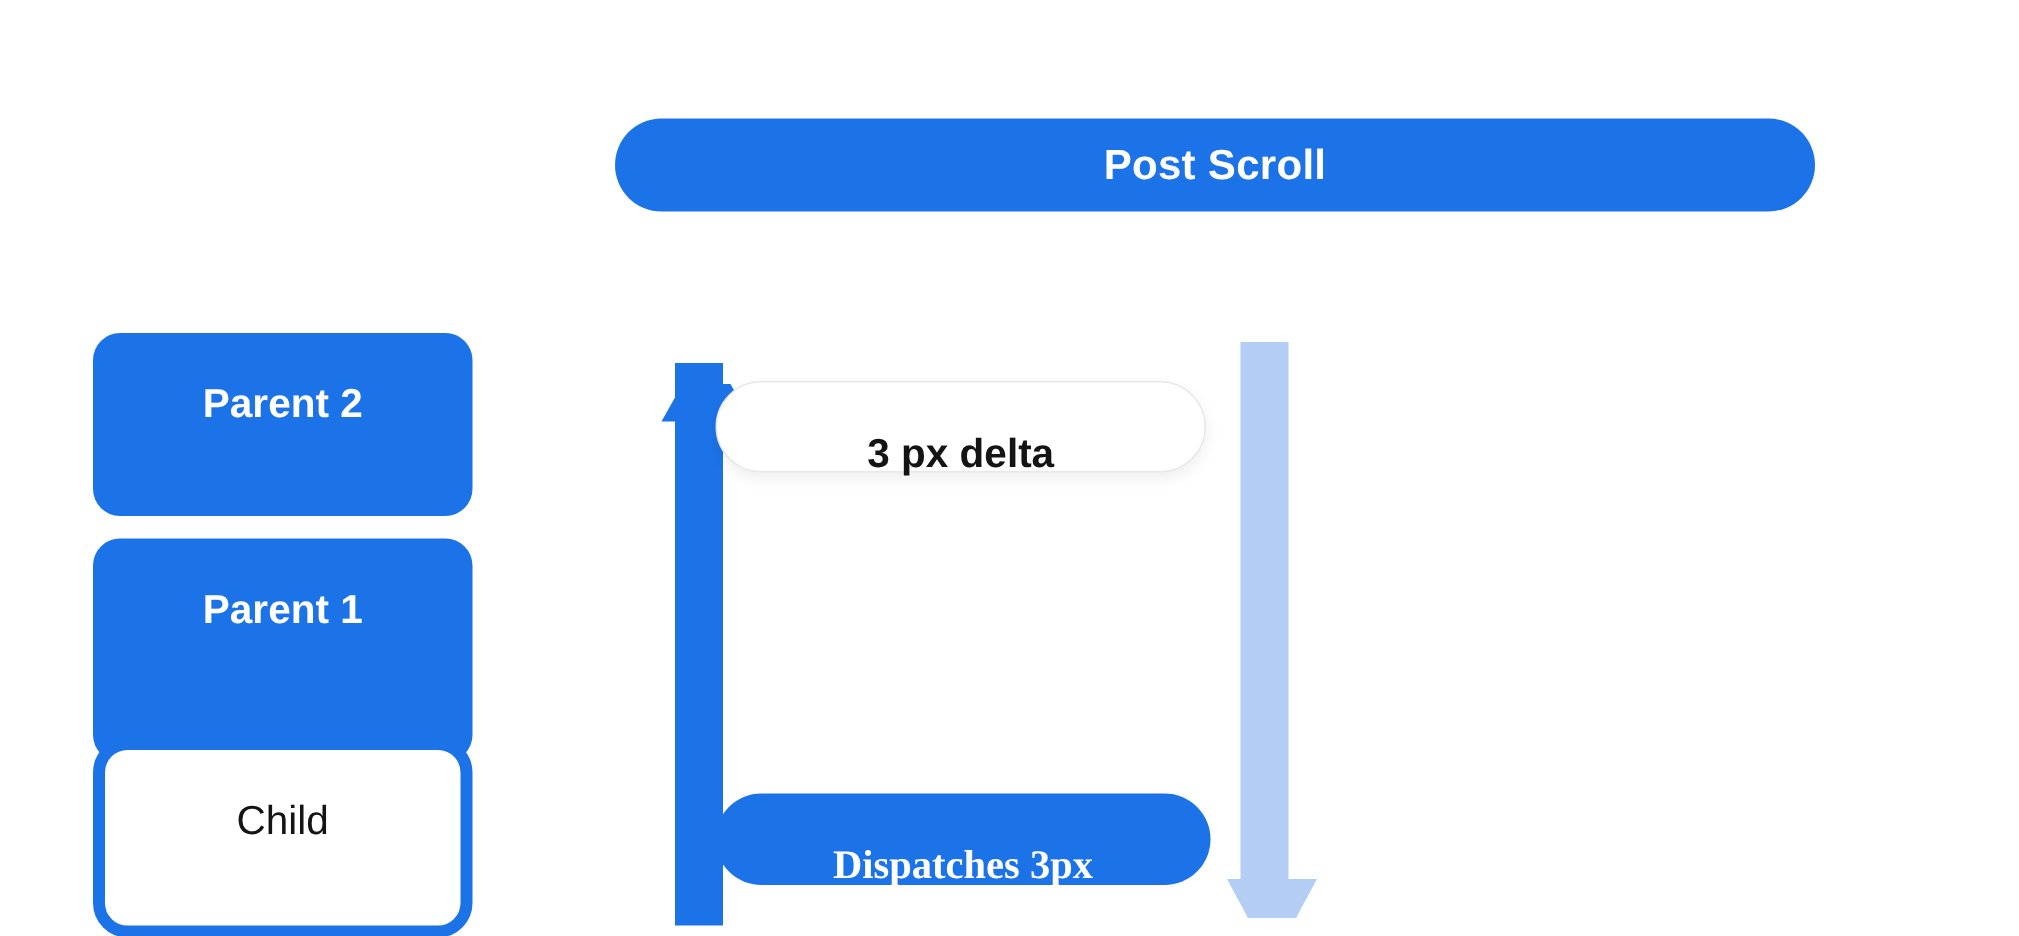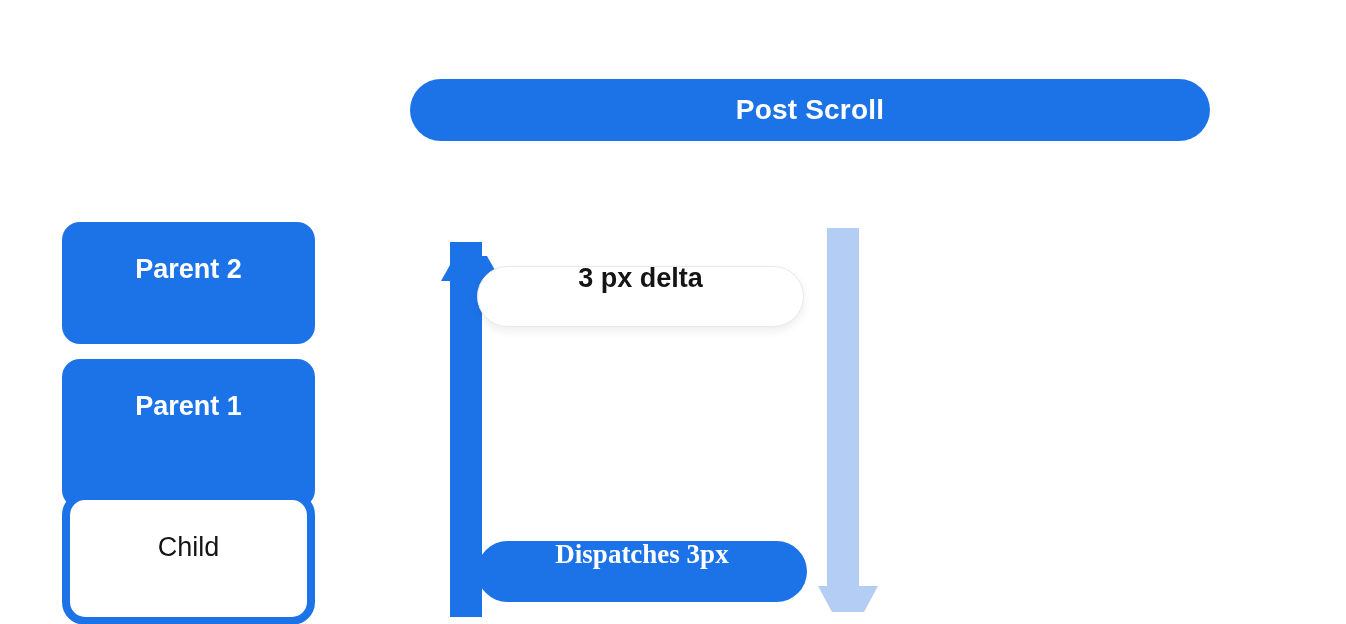--- a/index.html
+++ b/index.html
@@ -86,23 +86,22 @@
     border-left: 14px solid transparent;
     border-right: 14px solid transparent;
     border-top: 26px solid var(--light-blue);
   }
 
   
   .pill {
     position: absolute;
     height: 61px;
     border-radius: 31px;
-    display: flex; align-items: flex-end; justify-content: center;
+    display: flex; align-items: flex-start; justify-content: center;
     font-size: 27px;
-    margin-top: 12px;
   }
   .pill-delta {
     left: 445px; top: 222px;
     width: 327px;
     background: var(--background);
     border: 1.5px solid var(--pill-border);
     box-shadow: 0 4px 10px rgba(0,0,0,0.07);
     color: var(--text-dark); font-weight: 600;
   }
   .pill-dispatch {

